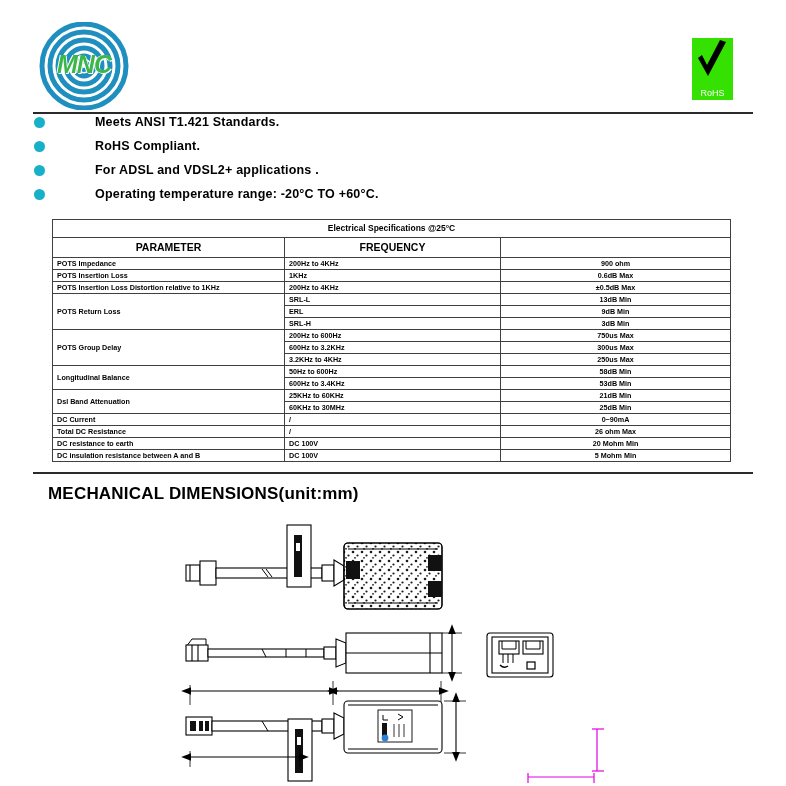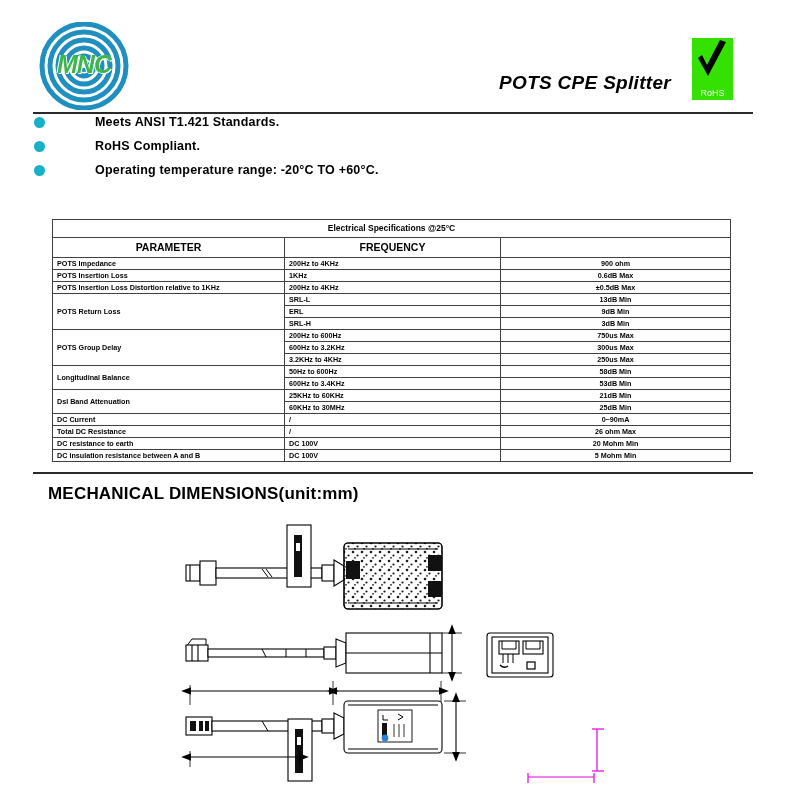--- a/index.html
+++ b/index.html
@@ -175,40 +175,43 @@
         <circle cx="48" cy="44" r="34" stroke-width="5"></circle>
         <circle cx="48" cy="44" r="26" stroke-width="5"></circle>
         <circle cx="48" cy="44" r="18" stroke-width="5"></circle>
         <circle cx="48" cy="44" r="10" stroke-width="5"></circle>
         <circle cx="48" cy="44" r="4" stroke-width="4"></circle>
       </g>
     </svg>
     <div id="logo-text">MNC</div>
   </div>
 
-  <div id="product-title">POTS CPE Splitter</div>
 
   <div id="rohs-badge">
     <svg id="rohs-check" viewBox="0 0 41 48">
       <path d="M6 20 L16 38 L34 4 L28 2 L15 27 L10 17 Z" fill="#000000"></path>
     </svg>
     <div id="rohs-label">RoHS</div>
   </div>
 
   <div id="header-rule"></div>
 </div>
 
 <div id="bullets">
   <div class="bullet-row">
     <span class="bullet-dot"></span>
     <span class="bullet-text">Meets ANSI T1.421  Standards.</span>
   </div>
   <div class="bullet-row">
     <span class="bullet-dot"></span>
     <span class="bullet-text">RoHS Compliant.</span>
+  </div>
+  <div class="bullet-row">
+    <span class="bullet-dot"></span>
+    <span class="bullet-text">For ADSL and VDSL2+ applications .</span>
   </div>
   <div class="bullet-row">
     <span class="bullet-dot"></span>
     <span class="bullet-text">Operating temperature range:  -20°C TO +60°C.</span>
   </div>
 </div>
 
 <table id="spec-table">
   <colgroup>
     <col style="width:232px">

